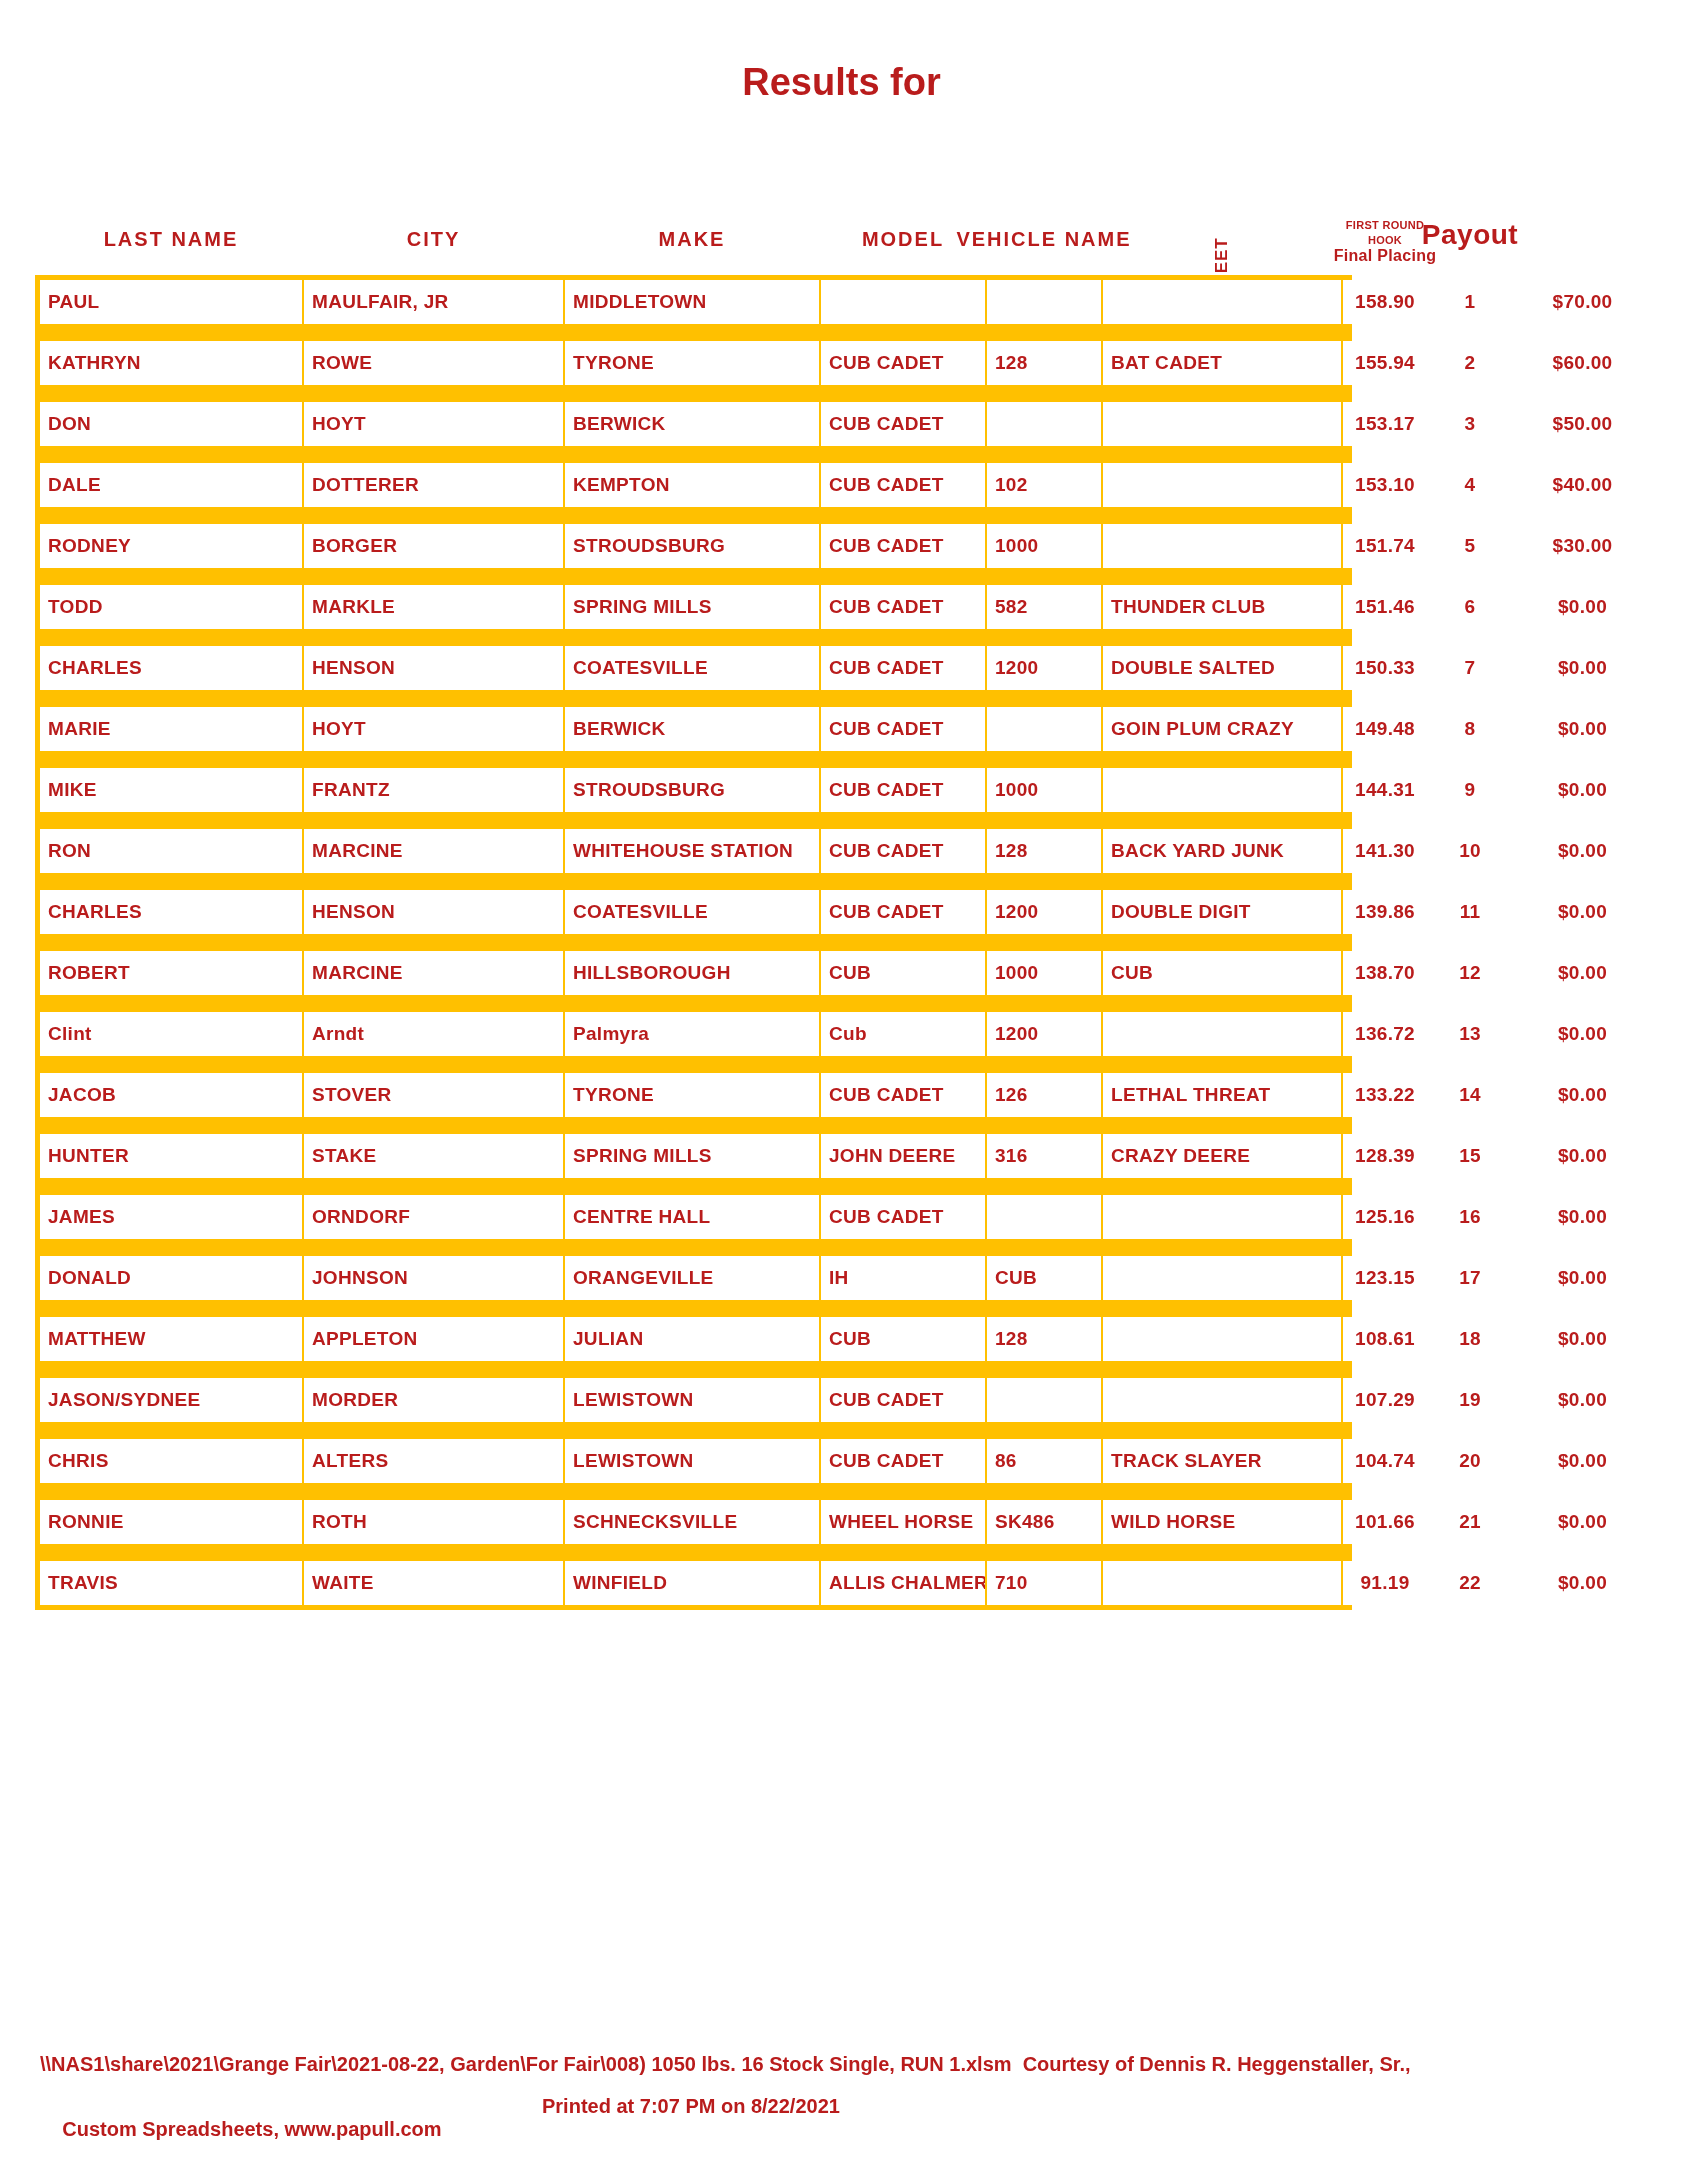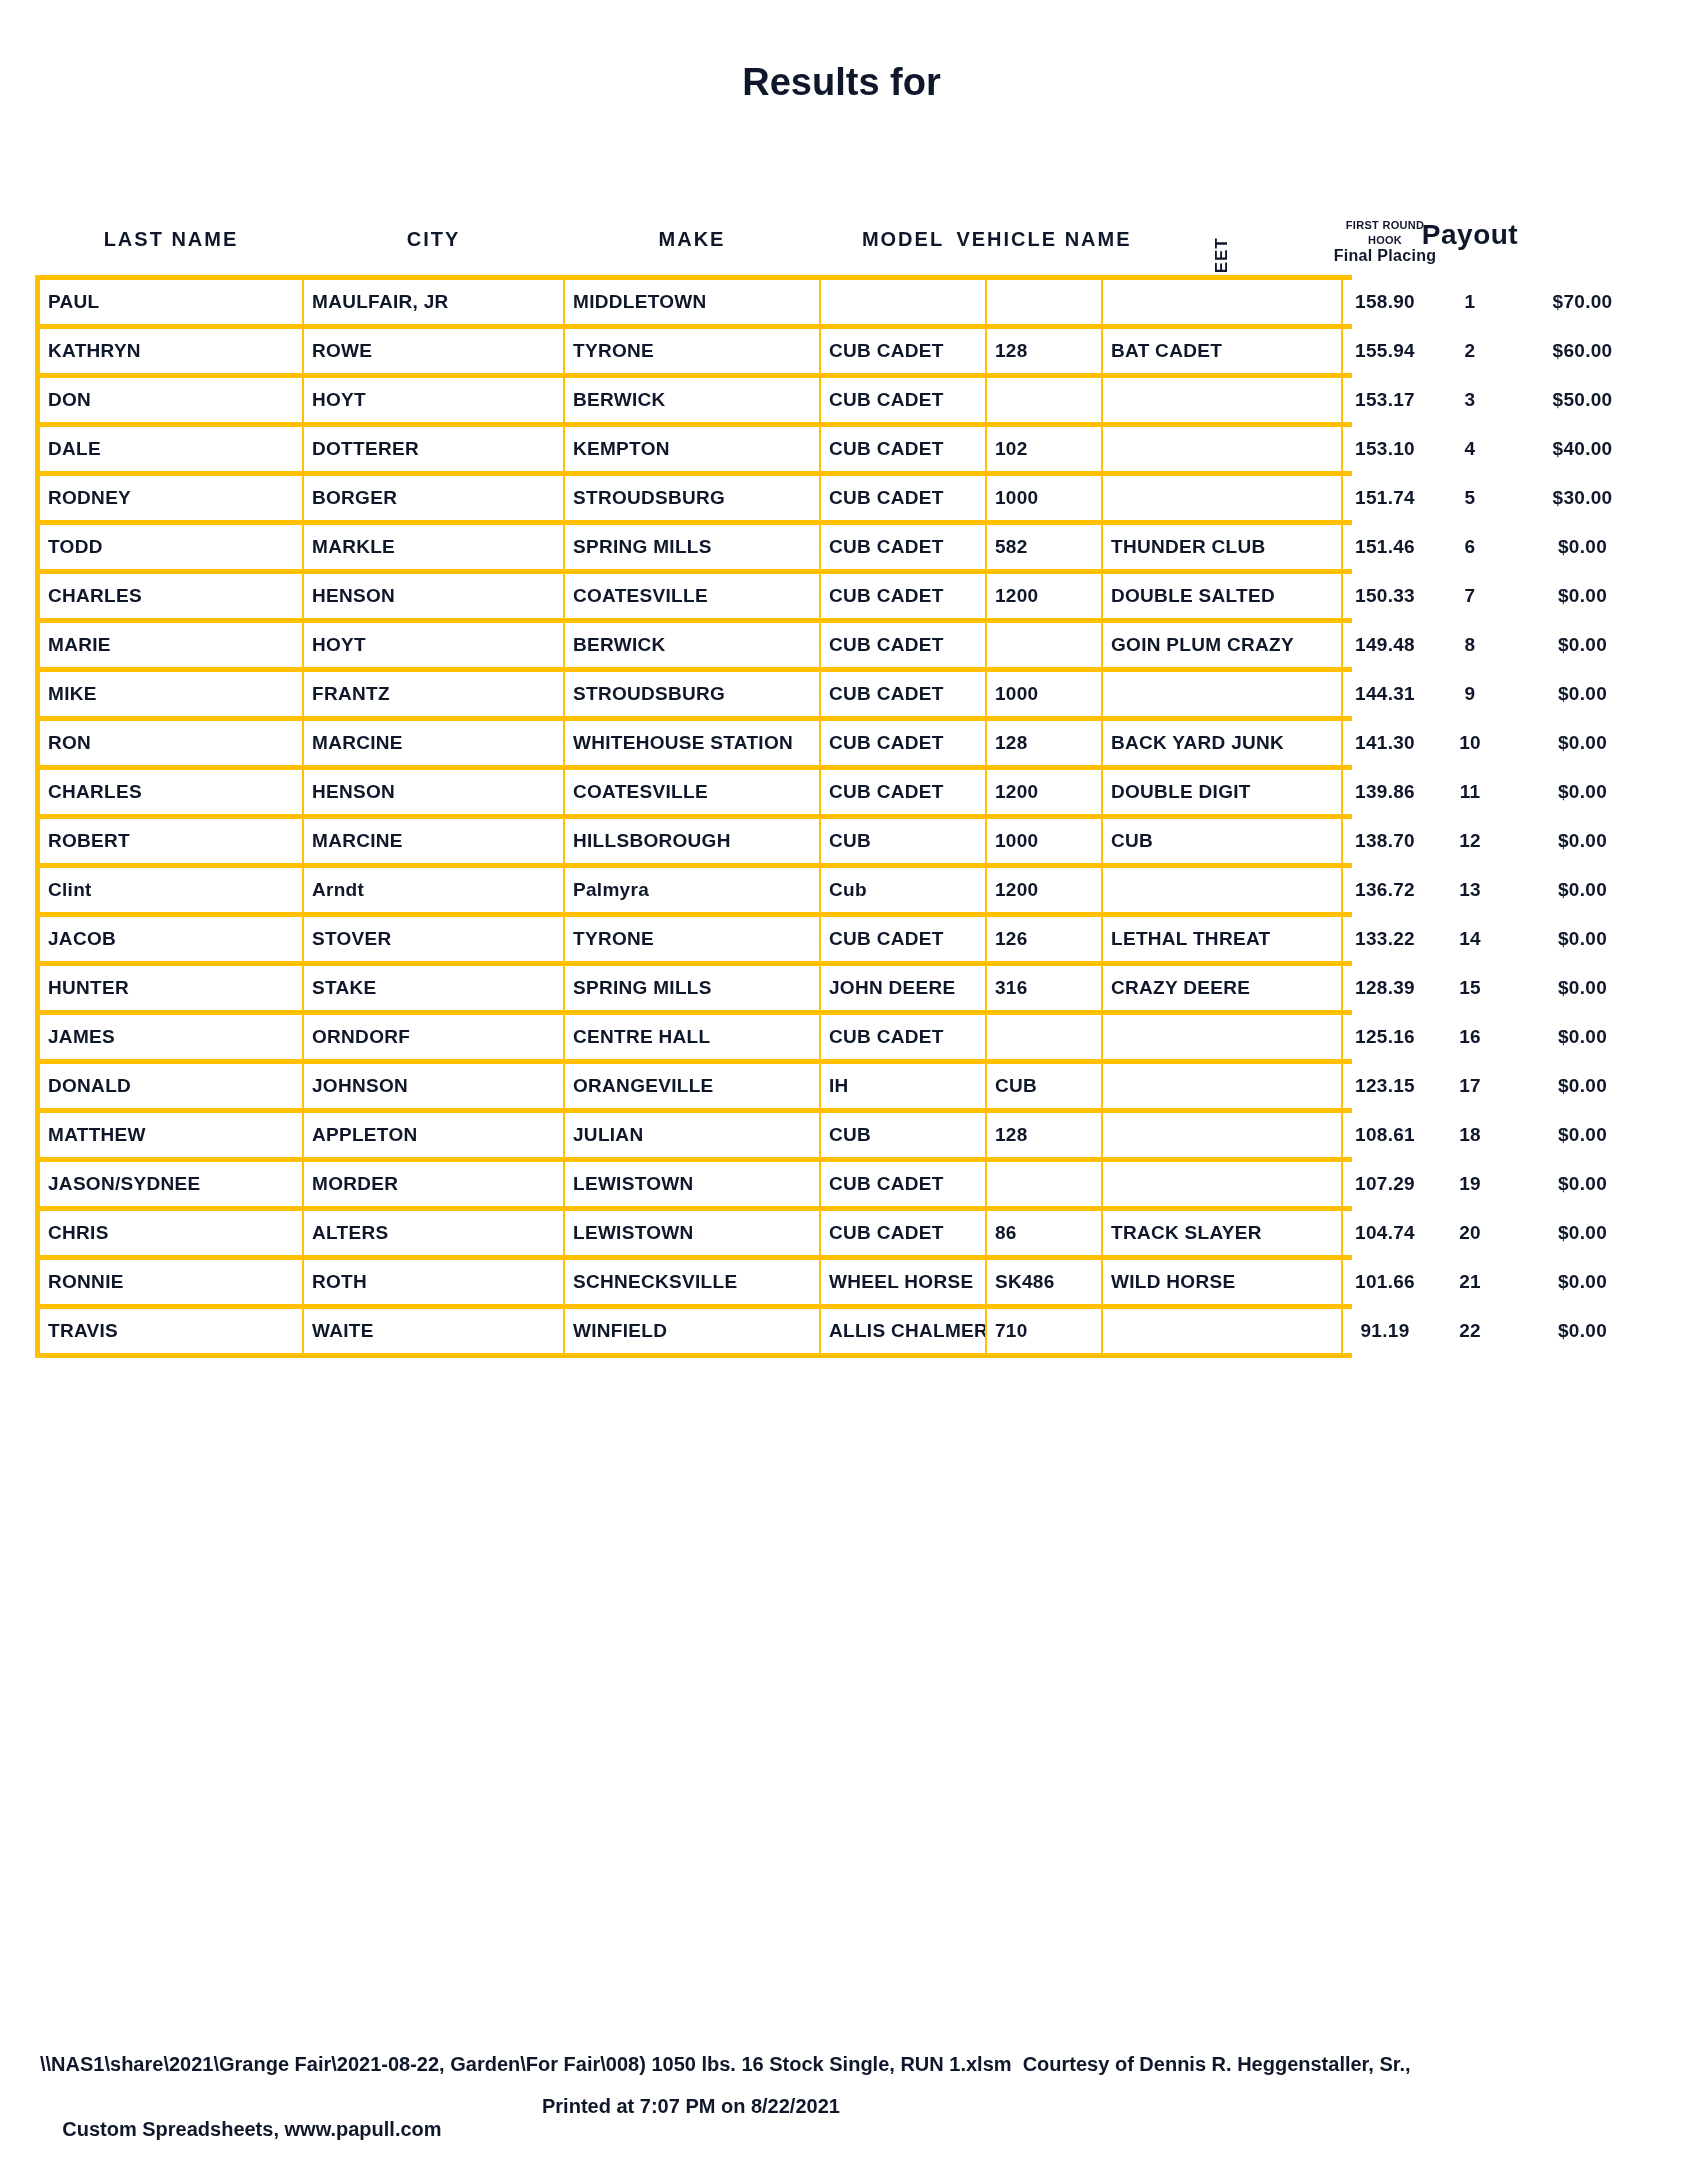--- a/index.html
+++ b/index.html
@@ -1,19 +1,19 @@
 <!DOCTYPE html>
 <html style="--gold: #FFC000;"><head>
 <meta charset="utf-8">
 <style>
   :root { --gold: #FFC000; }
   html, body { margin: 0; padding: 0; background: #fff; }
   .page {
     position: relative; width: 1683px; height: 2178px;
-    background: #fff; color: #0f172a;
+    background: #fff; color: #b91c1c;
     font-family: "Liberation Sans", sans-serif; overflow: hidden;
   }
   .title1 {
     position: absolute; top: 61px; left: 0; width: 100%;
     text-align: center; font-size: 38px; font-weight: bold;
   }
   .title2 {
     position: absolute; top: 115px; left: 0; width: 100%;
     text-align: center; font-size: 45px; font-weight: bold;
   }
@@ -37,21 +37,21 @@
   }
   .hcell-hook {
     flex-direction: column; justify-content: flex-end; align-items: center;
     padding-bottom: 12px; letter-spacing: 0.3px;
   }
   .hook-line { font-size: 11px; font-weight: bold; line-height: 15px; text-align: center; }
   .hook-line3 { font-size: 16px; }
   .hcell-payout { font-size: 28px; letter-spacing: 0.5px; }
   .grid {
     position: absolute; left: 35px; top: 275px; width: 1317px;
-    display: grid; grid-auto-rows: 44px; row-gap: 5px; padding: 5px;
+    display: grid; grid-auto-rows: 44px; row-gap: 17px; padding: 5px;
     background: var(--gold);
   }
   .cell {
     background: #fff; display: flex; align-items: center;
     padding: 0 8px; font-weight: bold; font-size: 19px;
     letter-spacing: 0.3px; white-space: nowrap; overflow: hidden;
   }
   .cell.center { justify-content: center; padding: 0 2px; }
   .footer1 {
     position: absolute; left: 40px; top: 2053px; width: 1614px;

